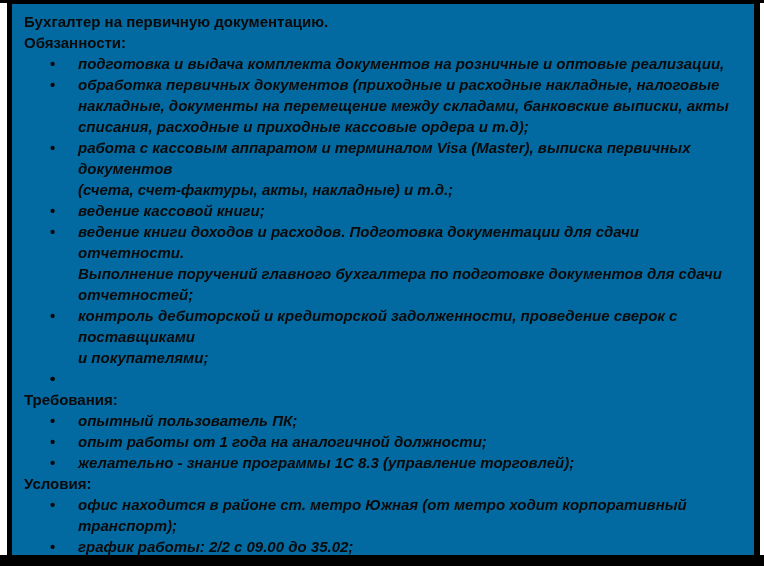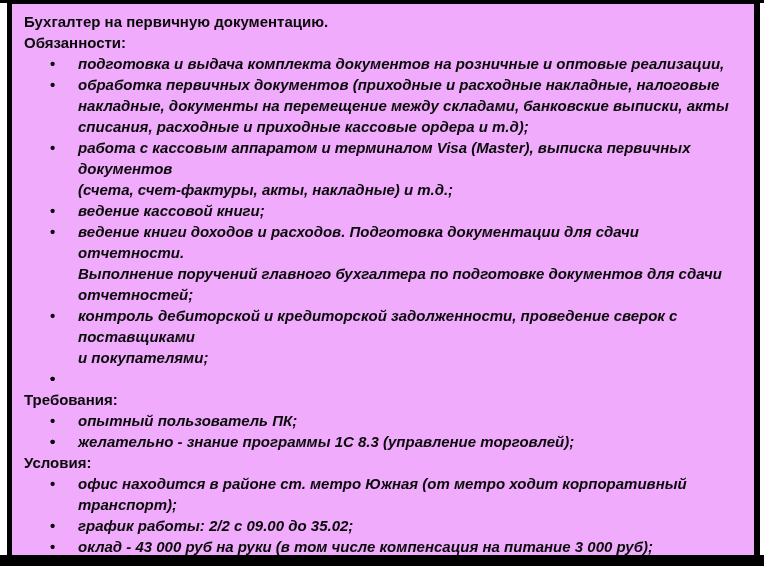--- a/index.html
+++ b/index.html
@@ -32,21 +32,21 @@
   }
   .frame {
     position: absolute;
     left: 7px;
     top: 0;
     width: 753px;
     height: 566px;
     box-sizing: border-box;
     border: solid #000;
     border-width: 4px 6px 11px 5px;
-    background: #f0abfc;
+    background: #0369a1;
   }
   .content {
     padding: 7px 6px 0 12px;
   }
   .heading {
     margin: 0;
     white-space: pre;
   }
   .gap-before {
     margin-top: 21px;
@@ -121,20 +121,21 @@
     </ul>
 
     <p class="heading gap-before">Требования:</p>
     <ul class="blist">
       <li>
         <span class="dot">•</span>
         <span class="txt">опытный пользователь ПК;</span>
       </li>
       <li>
         <span class="dot">•</span>
+        <span class="txt">опыт работы от 1 года на аналогичной должности;</span>
       </li>
       <li>
         <span class="dot">•</span>
         <span class="txt">желательно - знание программы 1С 8.3 (управление торговлей);</span>
       </li>
     </ul>
 
     <p class="heading">Условия:</p>
     <ul class="blist">
       <li>

